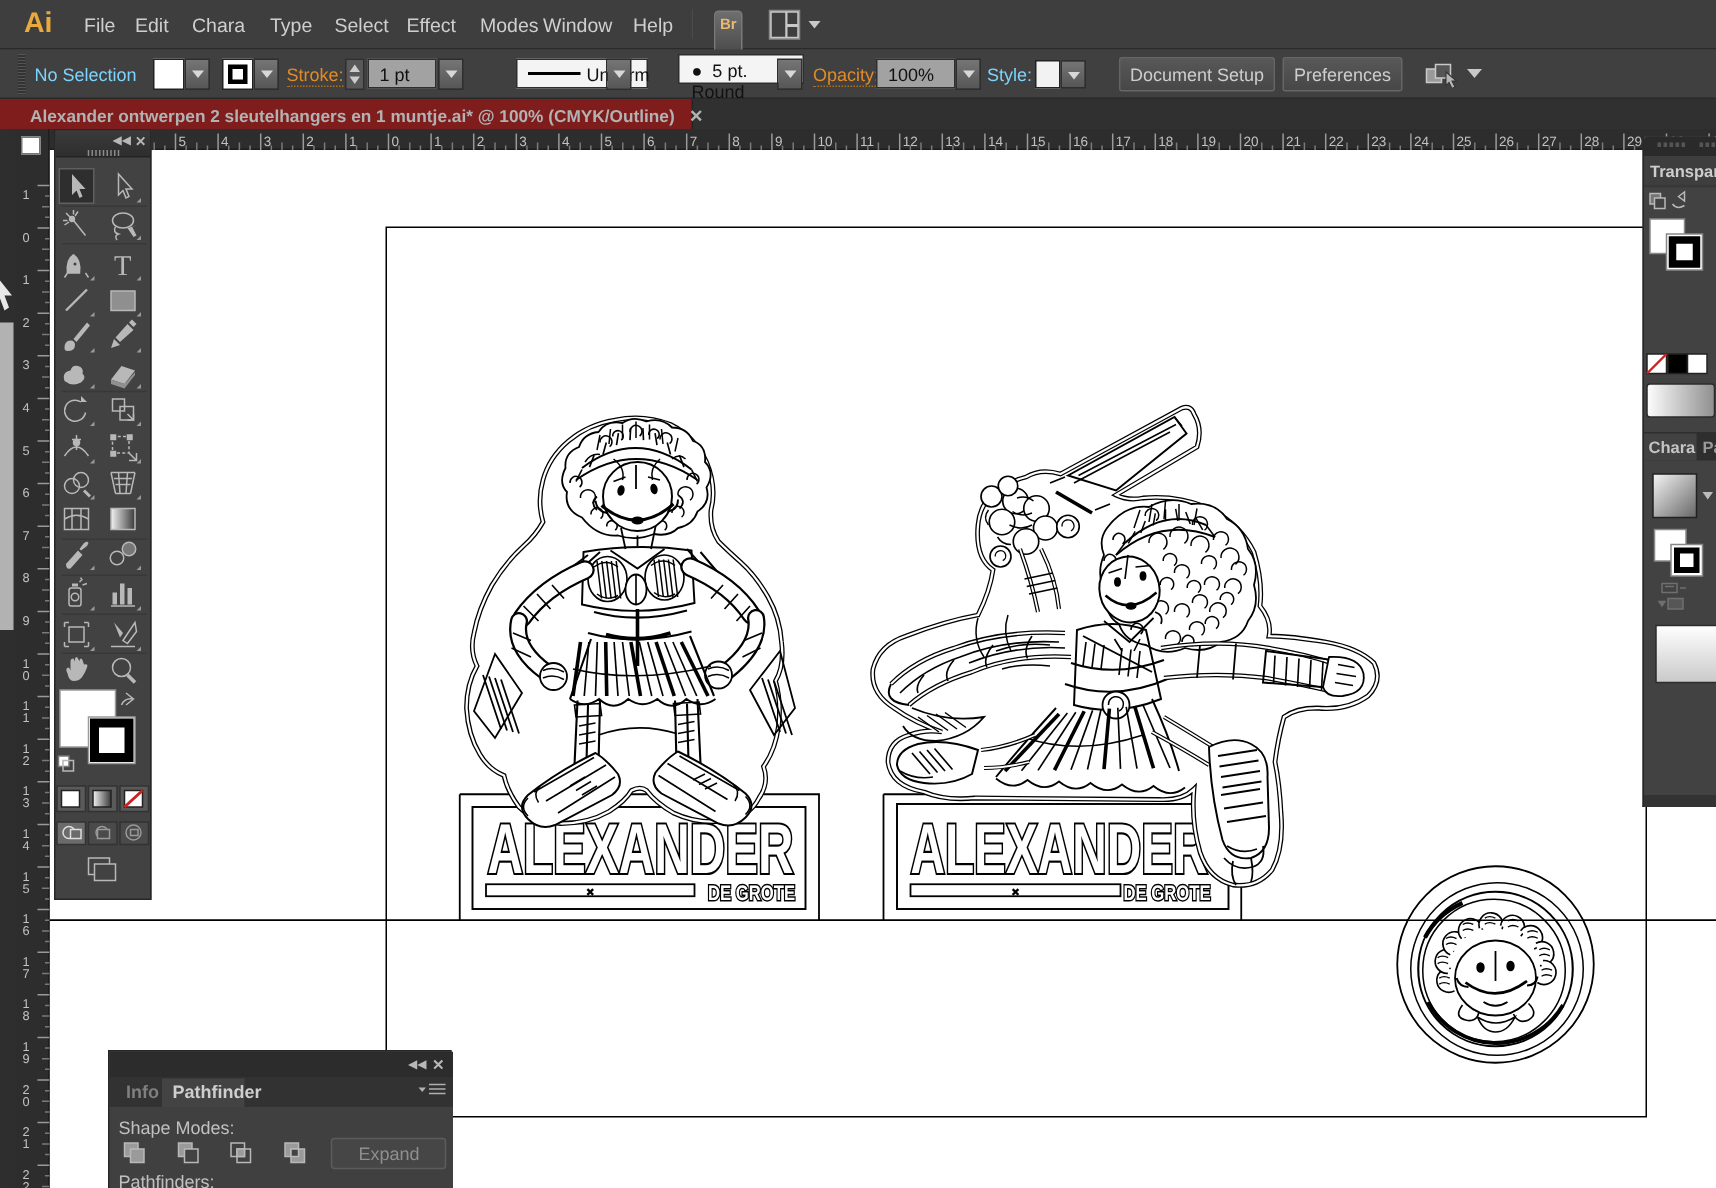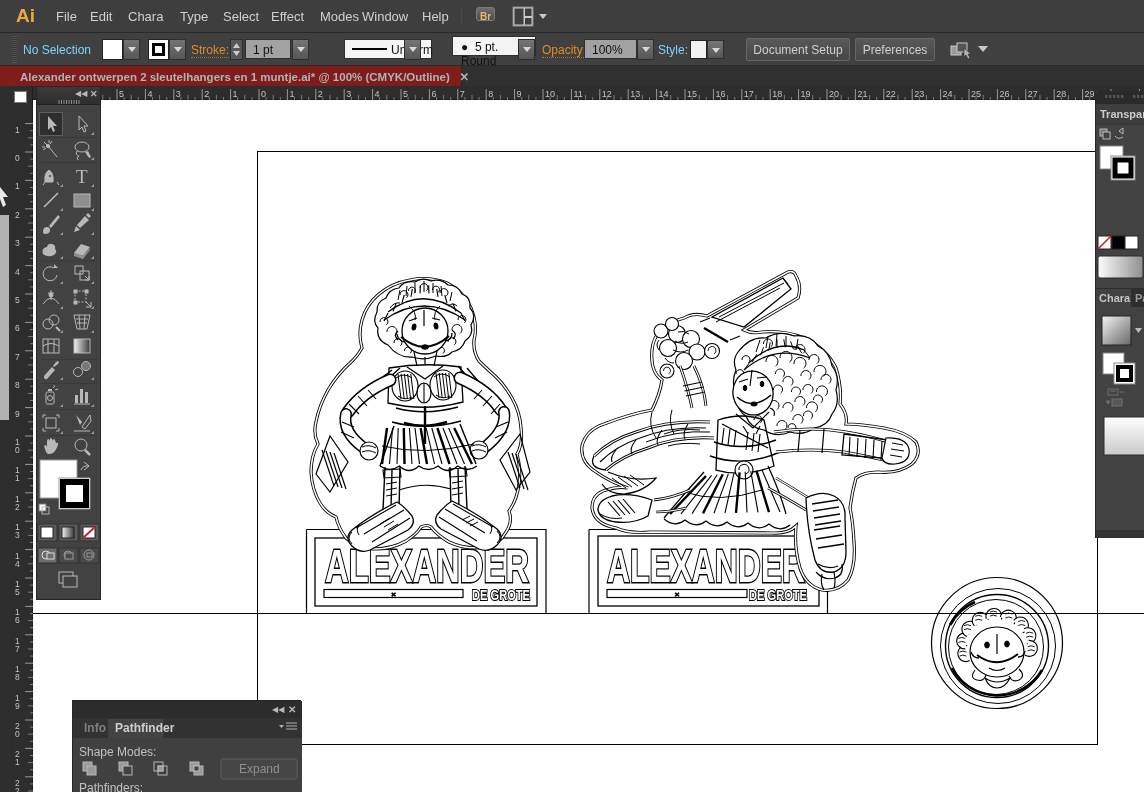--- a/index.html
+++ b/index.html
@@ -4,21 +4,21 @@
 <style>
   html,body{margin:0;padding:0;width:1144px;height:792px;overflow:hidden;background:#3f3f3f;
     font-family:"Liberation Sans", sans-serif;}
   *{box-sizing:border-box;}
   .abs{position:absolute;}
   #stage{position:relative;width:1144px;height:792px;}
   
   #menubar{left:0;top:0;width:1144px;height:33px;background:#3e3e3e;border-bottom:1px solid #2a2a2a;}
   .menu{position:absolute;top:9px;font-size:13px;color:#cfcfcf;}
   #ailogo{position:absolute;left:16px;top:5px;font-size:19px;font-weight:bold;color:#e9a93d;}
-  #brbtn{position:absolute;left:476px;top:7px;width:19px;height:14px;background:linear-gradient(#6e6e6e,#4a4a4a);
+  #brbtn{position:absolute;left:476px;top:7px;width:19px;height:30px;background:linear-gradient(#6e6e6e,#4a4a4a);
      border:1px solid #7a7a7a;border-radius:3px;color:#e8b871;font-size:10px;font-weight:bold;text-align:center;line-height:17px;}
   
   #controlbar{left:0;top:33px;width:1144px;height:33px;background:#404040;border-bottom:1px solid #292929;}
   .clabel{position:absolute;top:10px;font-size:12px;color:#7dd3fc;}
   .olabel{position:absolute;top:10px;font-size:12px;color:#e08b28;border-bottom:1px dotted #b06f1e;padding-bottom:0px;}
   .field{position:absolute;top:6px;height:20px;background:#a2a2a2;border:1px solid #2e2e2e;color:#111;font-size:12px;}
   .wfield{position:absolute;top:6px;height:20px;background:#f4f4f4;border:1px solid #2e2e2e;color:#111;font-size:12px;margin-left:28px;}
   .dd{position:absolute;top:6px;width:17px;height:20px;background:linear-gradient(#757575,#565656);border:1px solid #2e2e2e;}
   .dd:after{content:"";position:absolute;left:4px;top:7px;border:4px solid transparent;border-top:5px solid #d8d8d8;}
   .btn{position:absolute;top:5px;height:23px;background:linear-gradient(#585858,#474747);border:1px solid #666;

